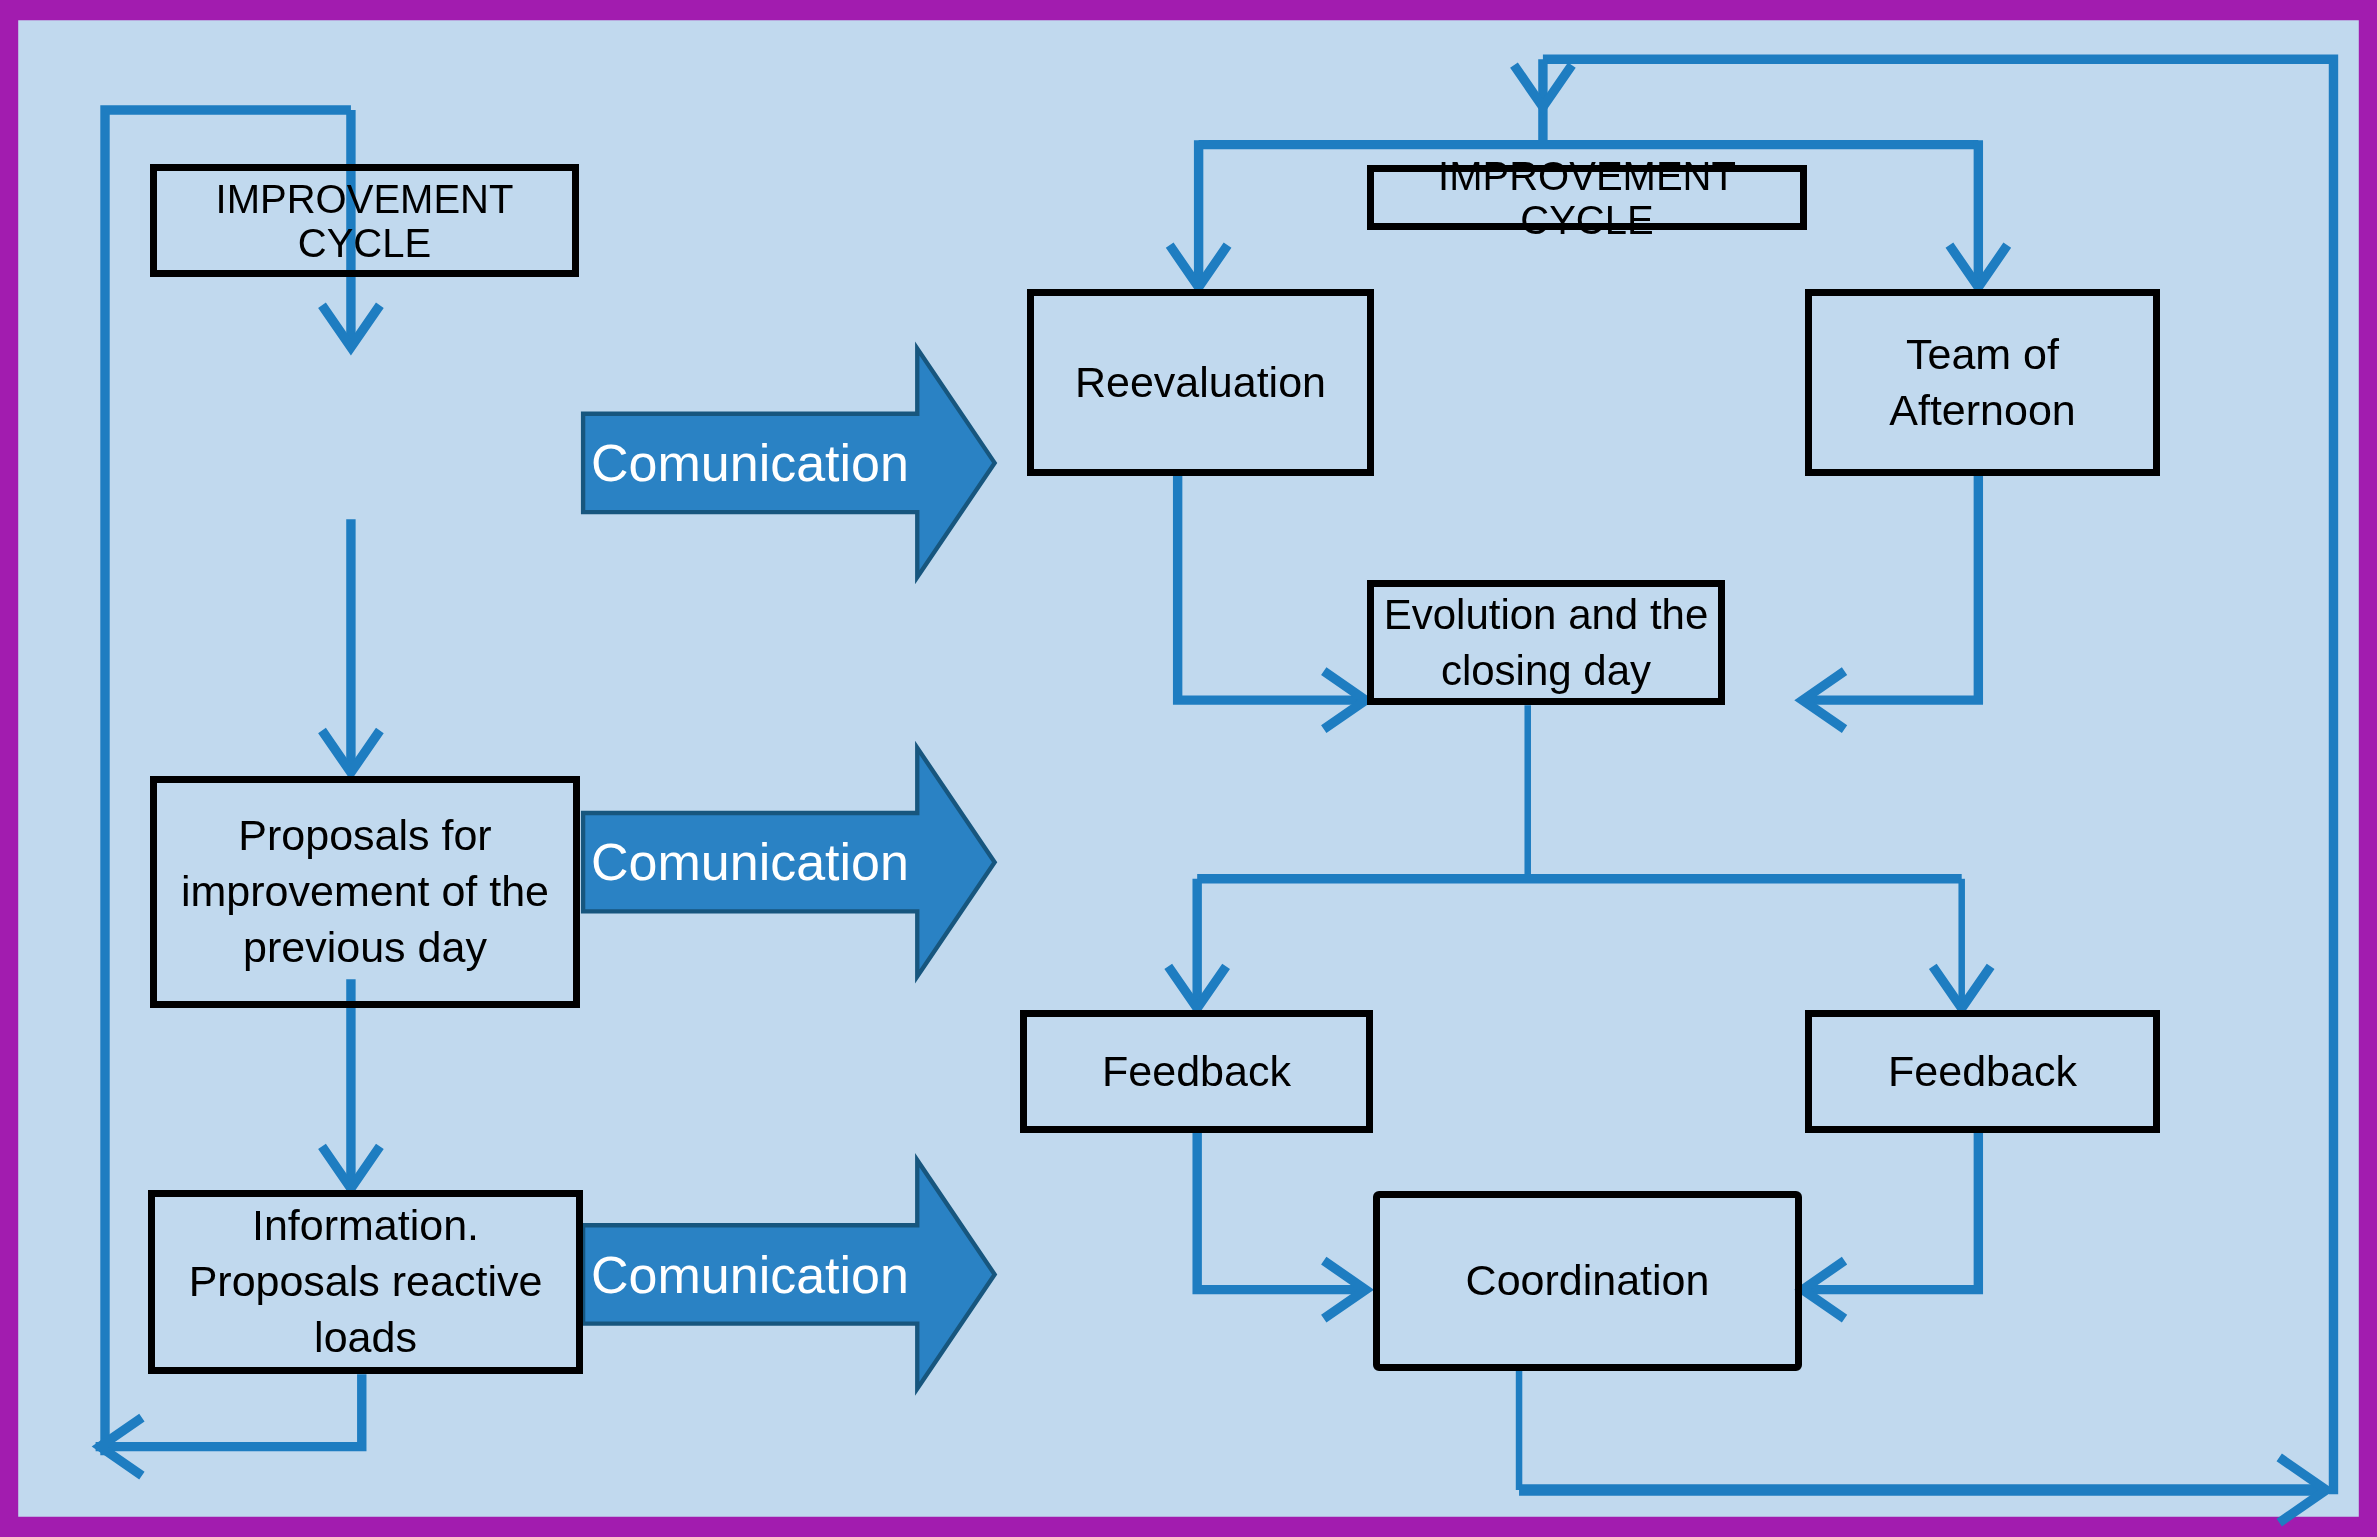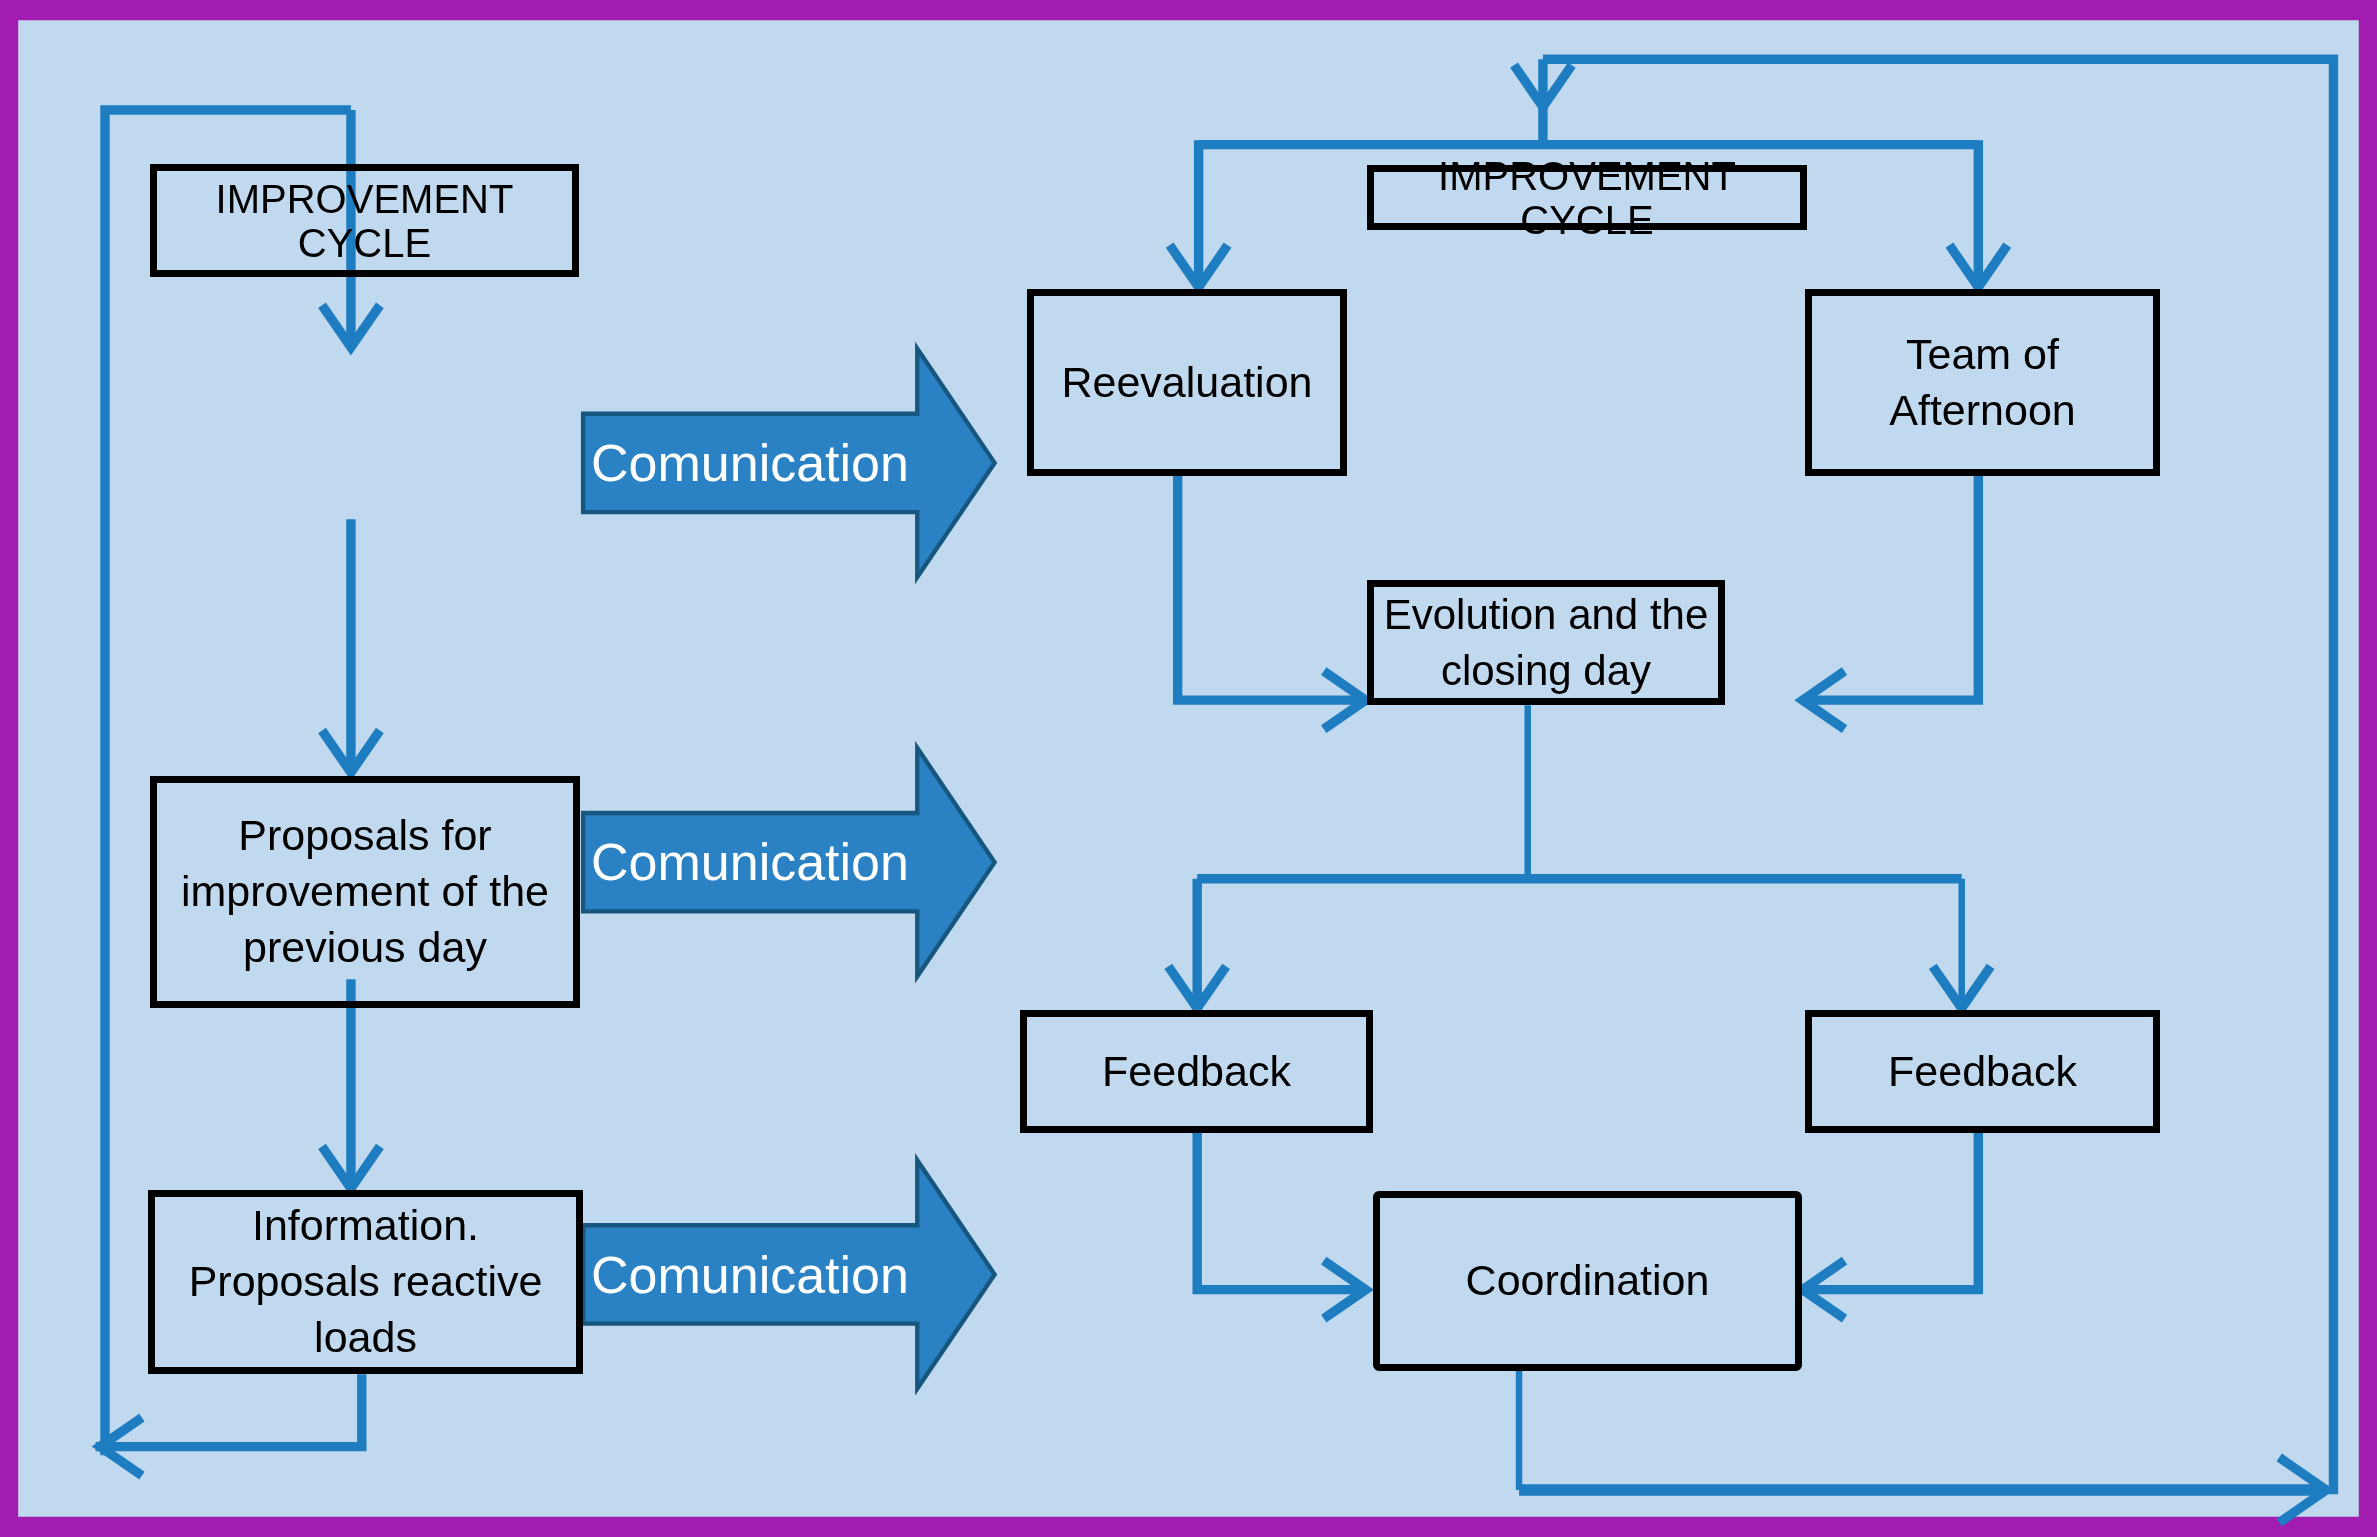--- a/index.html
+++ b/index.html
@@ -95,21 +95,21 @@
 improvement of the
 previous day</span>
   </div>
 
   <div class="node flowtext" style="left:148px;top:1190px;width:435px;height:184px;">
     <span>Information.
 Proposals reactive
 loads</span>
   </div>
 
-  <div class="node flowtext" style="left:1027px;top:289px;width:320px;height:187px;">
+  <div class="node flowtext" style="left:1027px;top:289px;width:347px;height:187px;">
     <span>Reevaluation</span>
   </div>
 
   <div class="node flowtext" style="left:1805px;top:289px;width:355px;height:187px;">
     <span>Team of
 Afternoon</span>
   </div>
 
   <div class="node evtext" style="left:1367px;top:580px;width:358px;height:125px;">
     <span>Evolution and the

